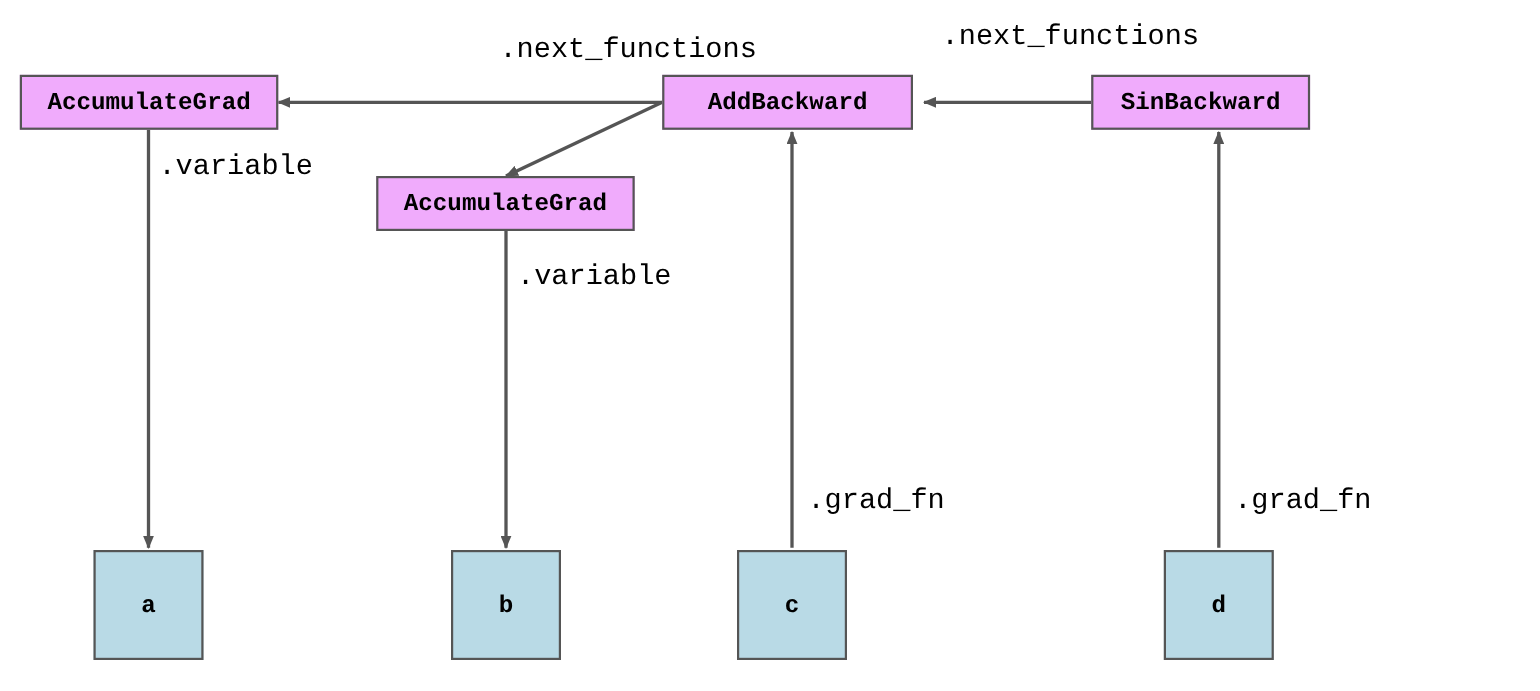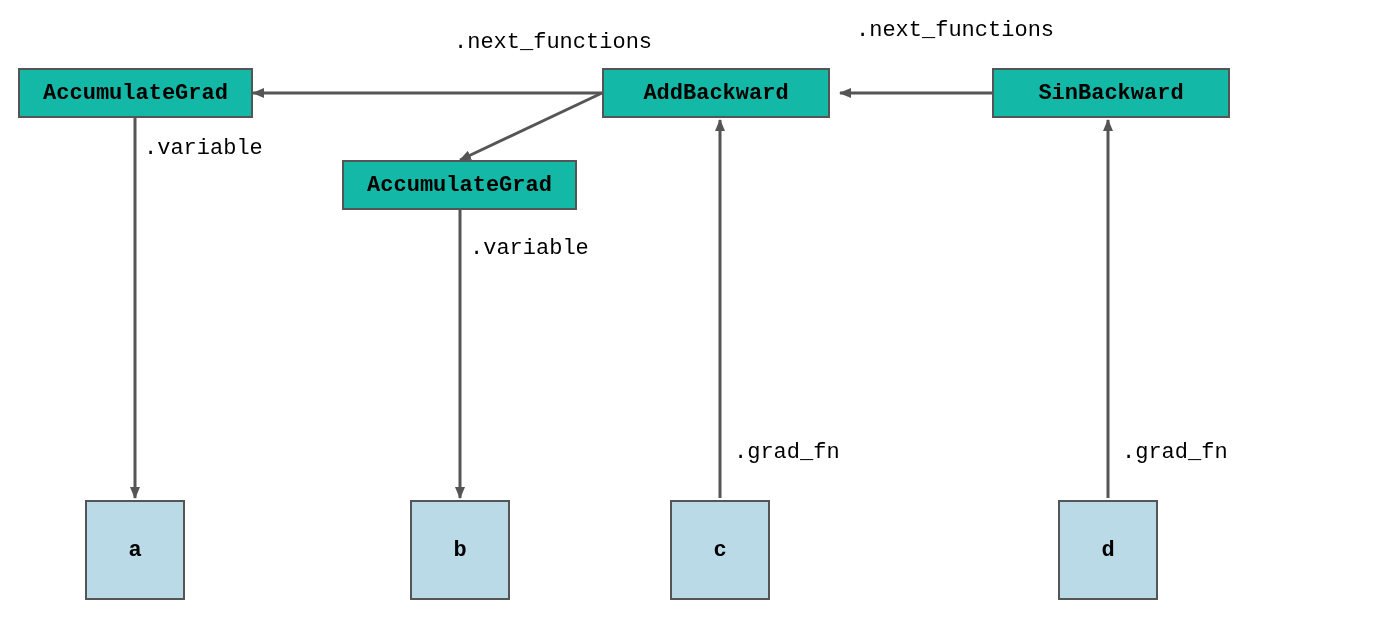--- a/index.html
+++ b/index.html
@@ -13,33 +13,33 @@
   .node {
     position: absolute;
     border: 2px solid #555;
     box-sizing: border-box;
     display: flex;
     align-items: center;
     justify-content: center;
     font-weight: bold;
   }
   .op-node {
-    background: #14b8a6;
+    background: #f0abfc;
     font-size: 22px;
     height: 50px;
   }
   .var-node {
     background: #b9dae6;
     font-size: 22px;
     width: 100px;
     height: 100px;
   }
   .edge-label {
     position: absolute;
-    font-size: 22px;
+    font-size: 26px;
     font-family: "Courier New", Courier, monospace;
     color: #000;
     white-space: nowrap;
   }
   svg.arrows {
     position: absolute;
     left: 0;
     top: 0;
     width: 1400px;
     height: 628px;
@@ -70,21 +70,21 @@
 
   <line x1="1108" y1="498" x2="1108" y2="120" stroke="#555" stroke-width="3" marker-end="url(#arrowhead)"></line>
 </svg>
 
 <div class="node op-node" style="left:18px; top:68px; width:235px;">AccumulateGrad</div>
 
 <div class="node op-node" style="left:342px; top:160px; width:235px;">AccumulateGrad</div>
 
 <div class="node op-node" style="left:602px; top:68px; width:228px;">AddBackward</div>
 
-<div class="node op-node" style="left:992px; top:68px; width:238px;">SinBackward</div>
+<div class="node op-node" style="left:992px; top:68px; width:199px;">SinBackward</div>
 
 <div class="node var-node" style="left:85px; top:500px;">a</div>
 
 <div class="node var-node" style="left:410px; top:500px;">b</div>
 
 <div class="node var-node" style="left:670px; top:500px;">c</div>
 
 <div class="node var-node" style="left:1058px; top:500px;">d</div>
 
 <div class="edge-label" style="left:454px; top:30px;">.next_functions</div>

